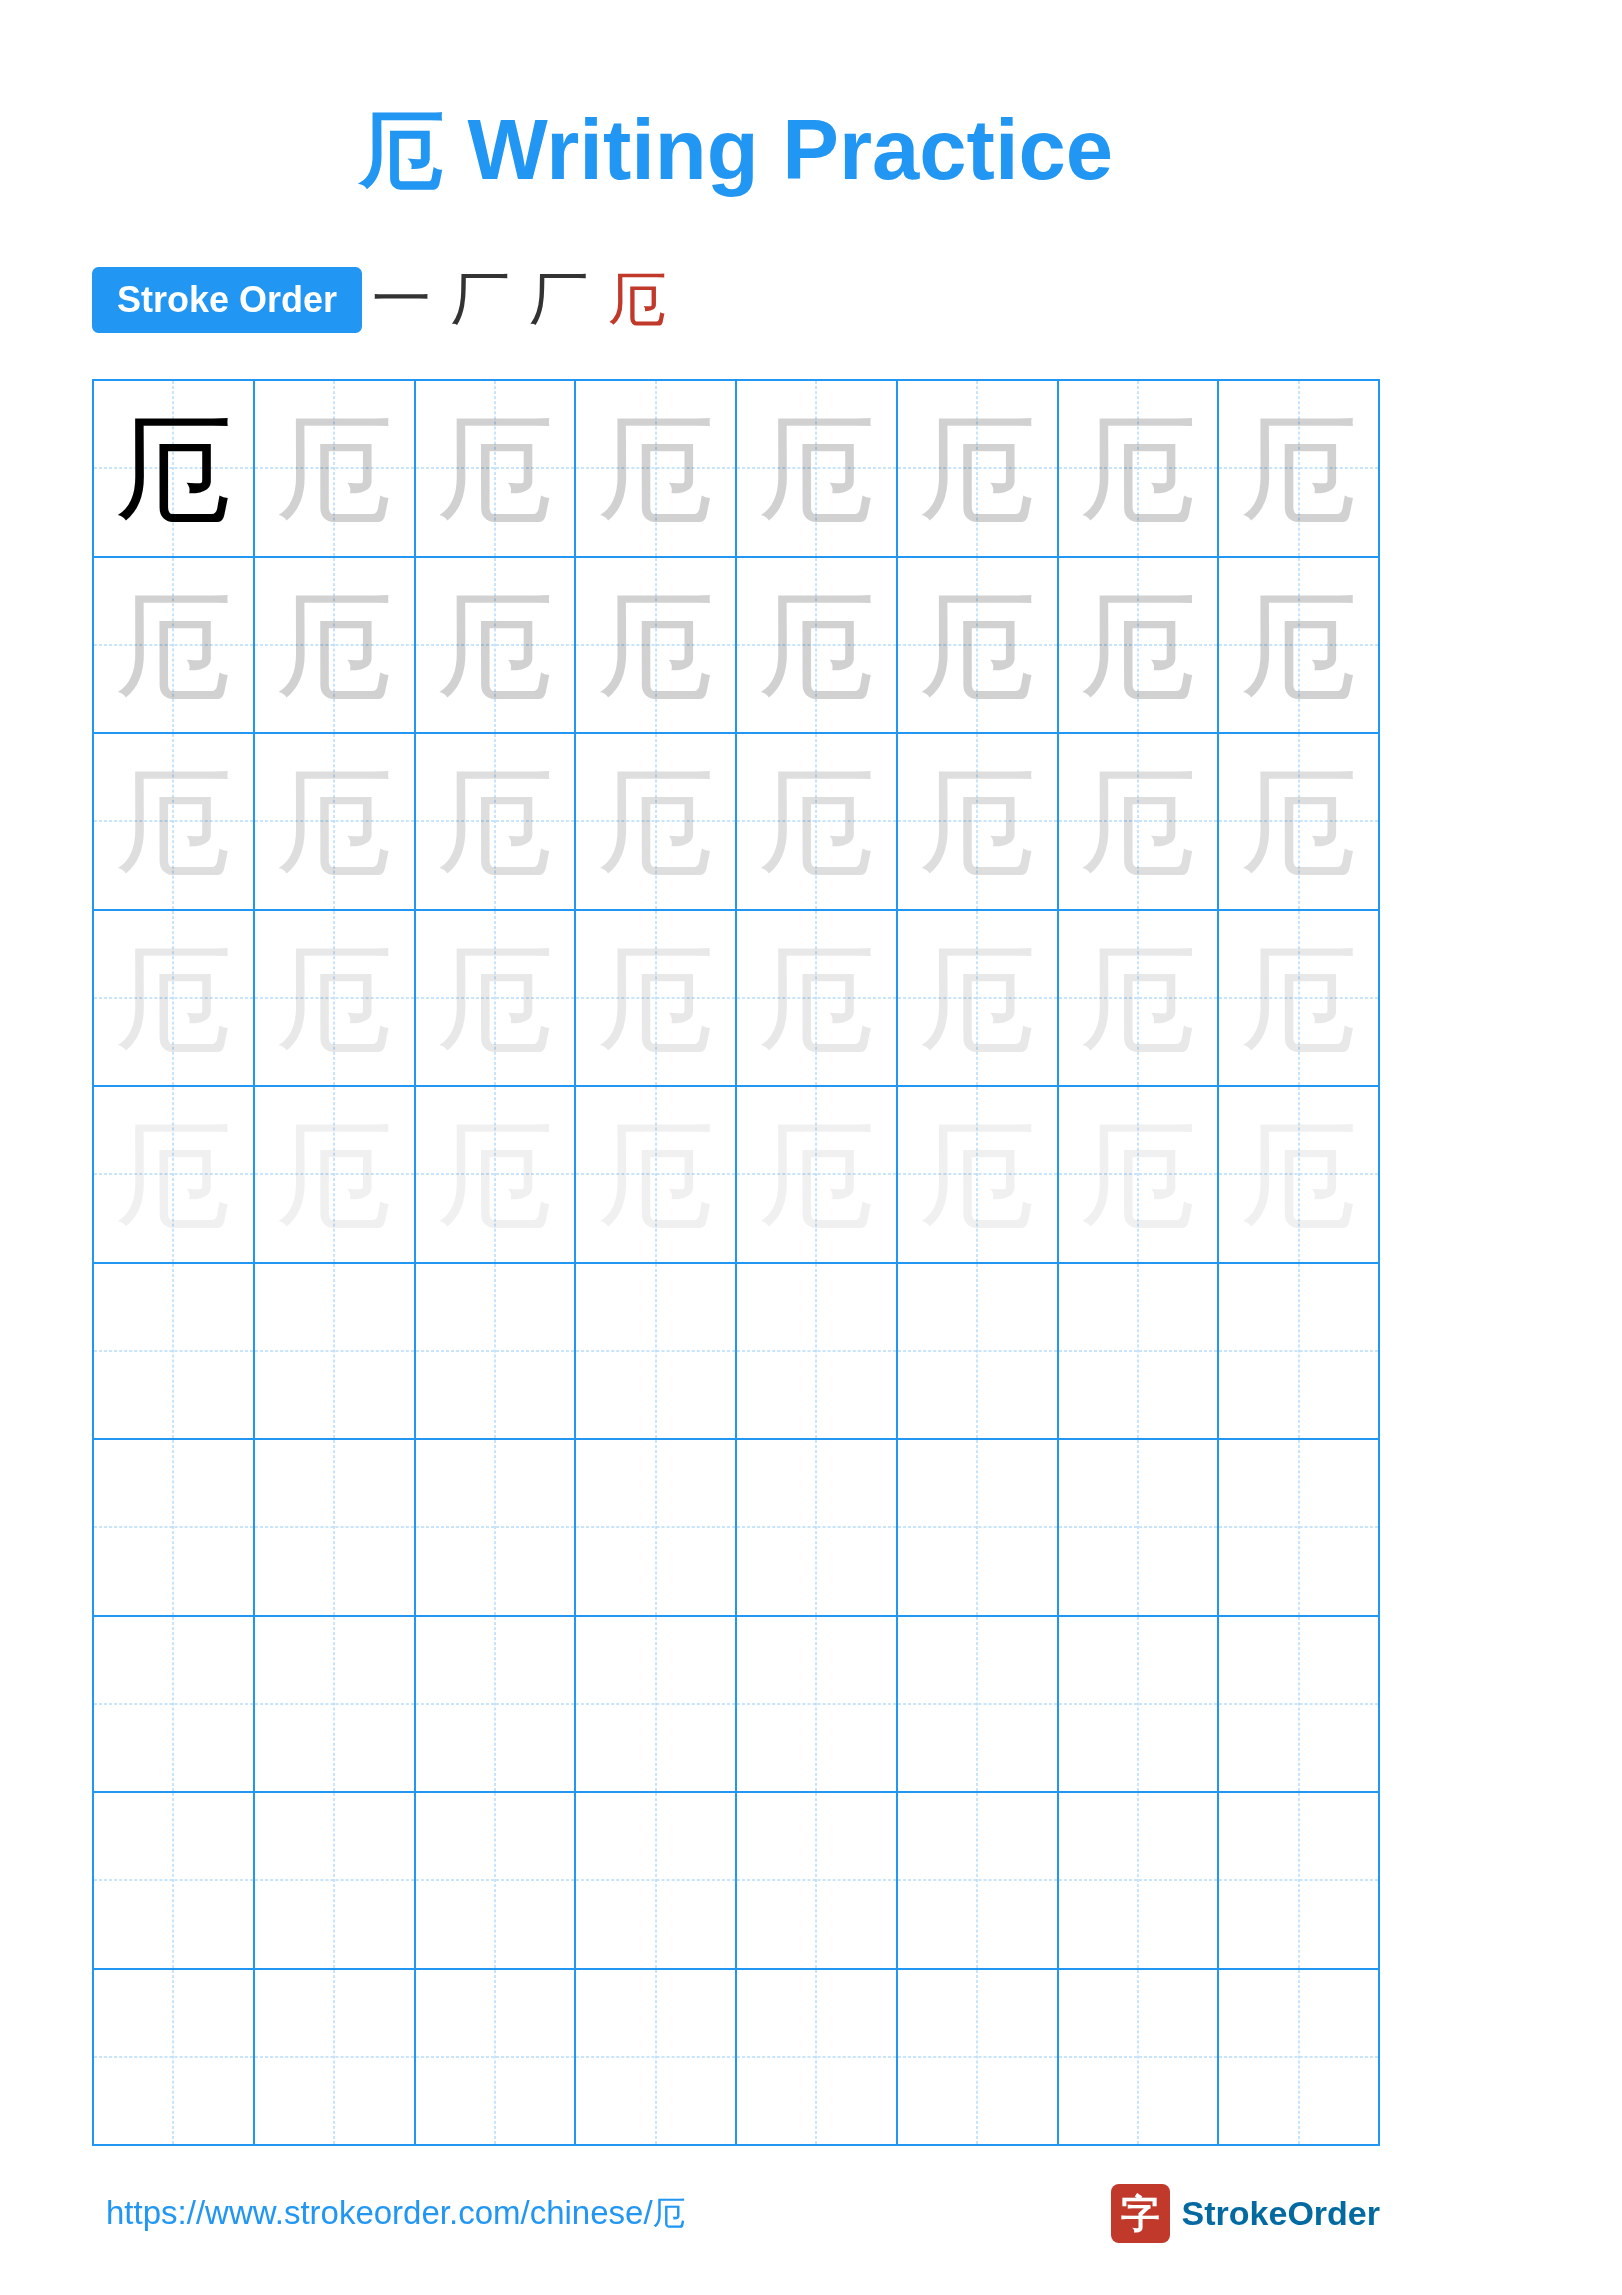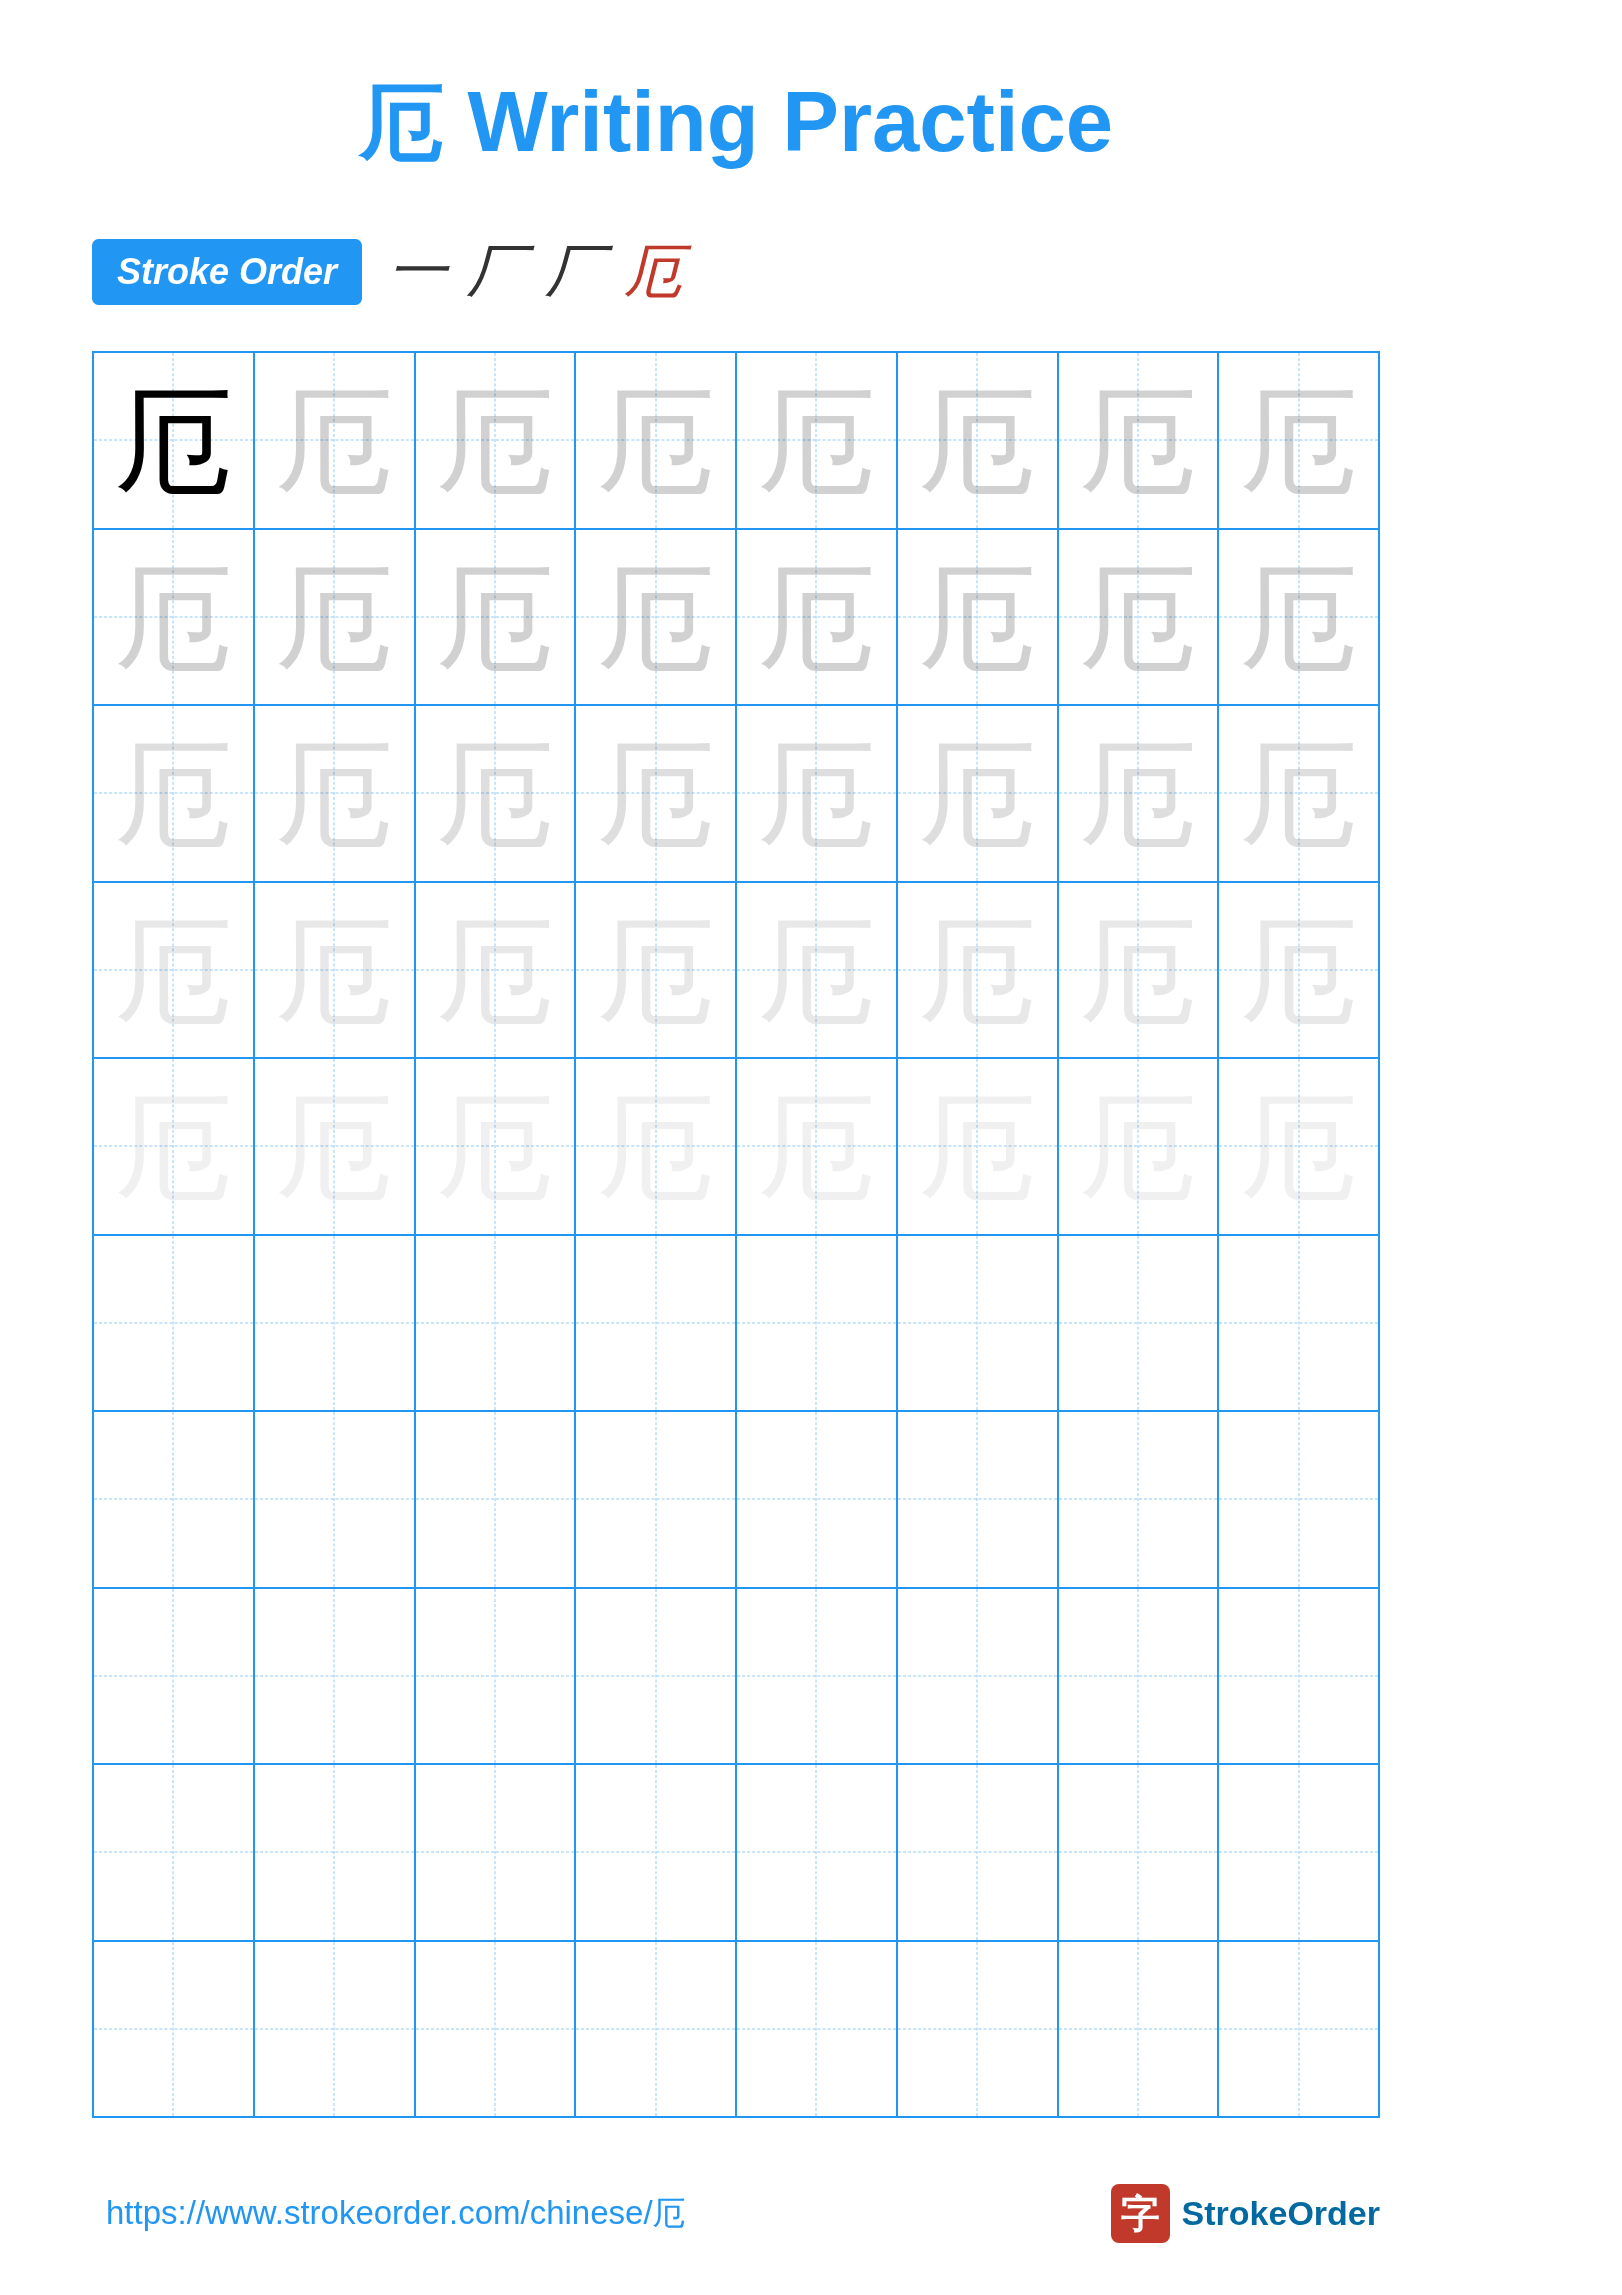--- a/index.html
+++ b/index.html
@@ -10,38 +10,37 @@
       height: 2295px;
       position: relative;
       overflow: hidden;
     }
 
     .page {
       width: 1472px;
       height: 2295px;
       background: #fff;
       position: relative;
-      padding: 52px 92px;
+      padding: 80px 92px;
     }
 
     .title {
       text-align: center;
       font-size: 85px;
       font-weight: bold;
       color: #2196F3;
       margin-bottom: 52px;
       margin-top: 13px;
     }
 
     .stroke-order-section {
       display: flex;
       align-items: center;
       margin-bottom: 39px;
-      gap: 26px;
-      font-style: italic;
+      gap: 10px;
     }
 
     .stroke-order-badge {
       background: #2196F3;
       color: white;
       font-size: 36px;
       font-weight: bold;
       padding: 11.8px 25px;
       border-radius: 6.5px;
     }

